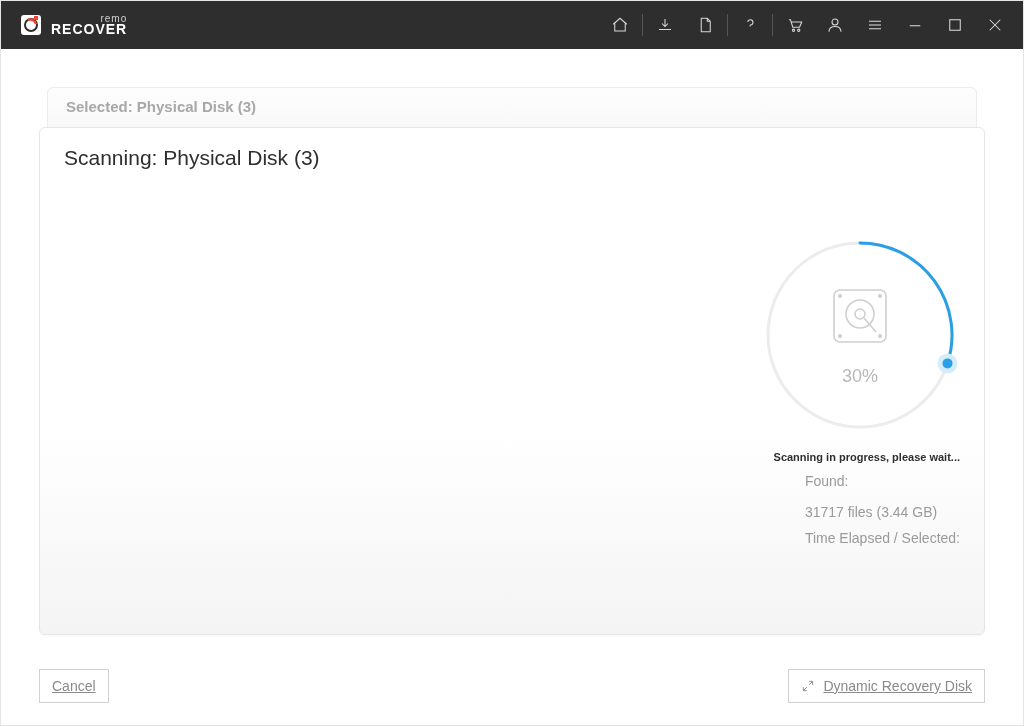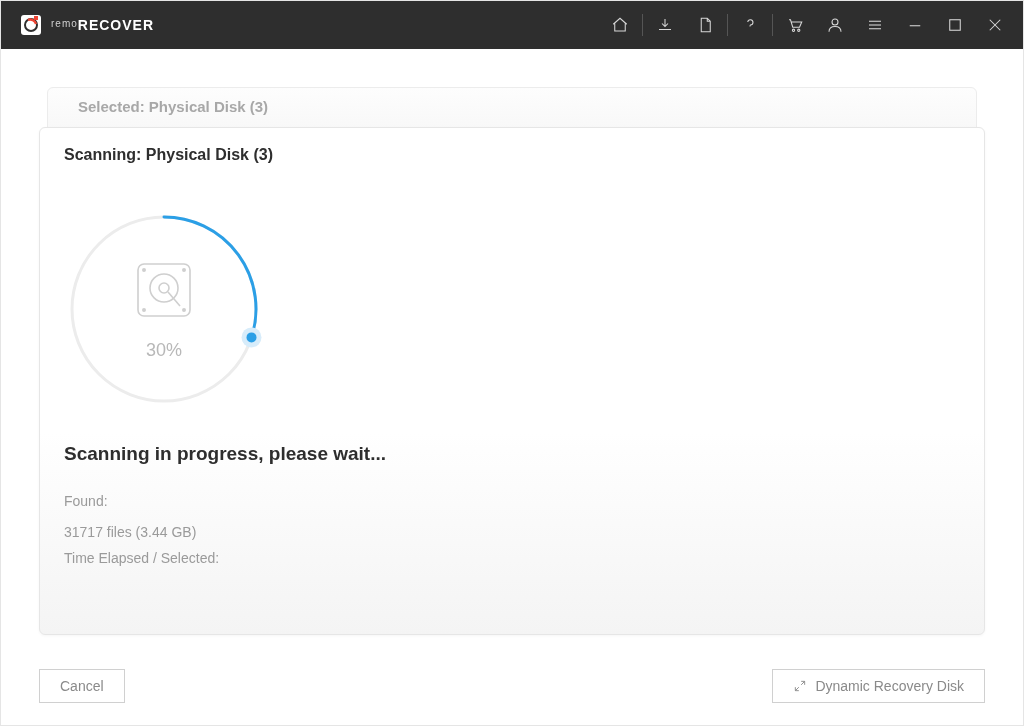--- a/index.html
+++ b/index.html
@@ -29,20 +29,21 @@
   }
   .logo-mark {
     width: 24px;
     height: 24px;
     display: flex;
     align-items: center;
     justify-content: center;
   }
   .logo-text {
     display: flex;
+    flex-direction: column;
     line-height: 0.9;
     text-align: right;
   }
   .logo-text-top {
     font-size: 10px;
     letter-spacing: 1px;
     color: #d0d0d0;
   }
   .logo-text-main {
     font-size: 14px;
@@ -93,21 +94,21 @@
 
   .card-back {
     position: absolute;
     top: 0;
     left: 8px;
     right: 8px;
     height: 60px;
     background: linear-gradient(#fdfdfd, #f6f6f6);
     border: 1px solid #ececec;
     border-radius: 6px 6px 0 0;
-    padding: 10px 30px;
+    padding: 10px 18px;
     color: #a8a8a8;
     font-size: 15px;
     font-weight: 600;
   }
 
   .card-front {
     position: absolute;
     top: 40px;
     left: 0;
     right: 0;
@@ -115,33 +116,33 @@
     background: linear-gradient(#ffffff 0%, #ffffff 60%, #f4f4f4 100%);
     border: 1px solid #e6e6e6;
     border-radius: 6px;
     box-shadow: 0 1px 3px rgba(0,0,0,0.04);
     padding: 18px 24px;
     display: flex;
     flex-direction: column;
   }
 
   .card-title {
-    font-size: 16px;
-    font-weight: 700;
+    font-size: 21px;
+    font-weight: 400;
     color: #2e2e2e;
     margin-bottom: 0;
   }
 
   .progress-area {
     flex: 1;
     display: flex;
     flex-direction: column;
-    align-items: flex-start;
-    justify-content: center;
-    gap: 24px;
+    align-items: flex-end;
+    justify-content: center;
+    gap: 6px;
   }
 
   .progress-circle-wrap {
     position: relative;
     width: 200px;
     height: 200px;
   }
   .progress-circle-wrap svg {
     width: 200px;
     height: 200px;
@@ -179,21 +180,21 @@
     fill: none;
     stroke-width: 1.6;
   }
   .percent-text {
     font-size: 18px;
     color: #b8b8b8;
     font-weight: 500;
   }
 
   .status-title {
-    font-size: 19px;
+    font-size: 11px;
     font-weight: 700;
     color: #2e2e2e;
     margin-top: 10px;
   }
 
   .status-lines {
     text-align: center;
     color: #9a9a9a;
     font-size: 14px;
     line-height: 1.8;
@@ -213,26 +214,27 @@
     left: 38px;
     right: 38px;
     display: flex;
     justify-content: space-between;
   }
   .btn {
     border: 1px solid #d0d0d0;
     background: #fff;
     color: #8a8a8a;
     font-size: 14px;
-    padding: 8px 20px;
+    padding: 8px 12px;
     cursor: pointer;
     display: flex;
     align-items: center;
     gap: 8px;
     font-family: inherit;
+    text-decoration: underline;
   }
   .btn svg { width: 14px; height: 14px; stroke: #8a8a8a; fill: none; stroke-width: 1.6; }
 </style>
 </head>
 <body>
 
 <div class="titlebar">
   <div class="logo-group">
     <div class="logo-mark">
       <svg viewBox="0 0 24 24">

